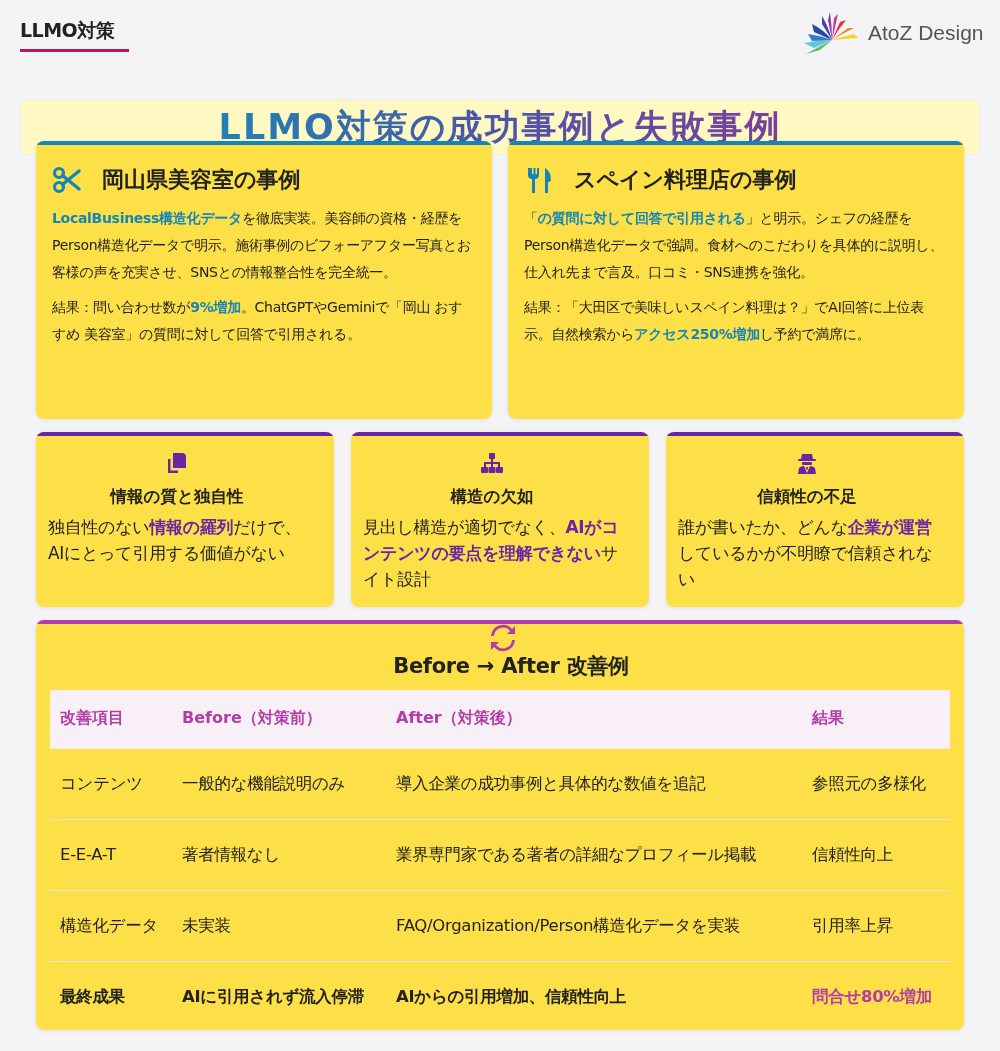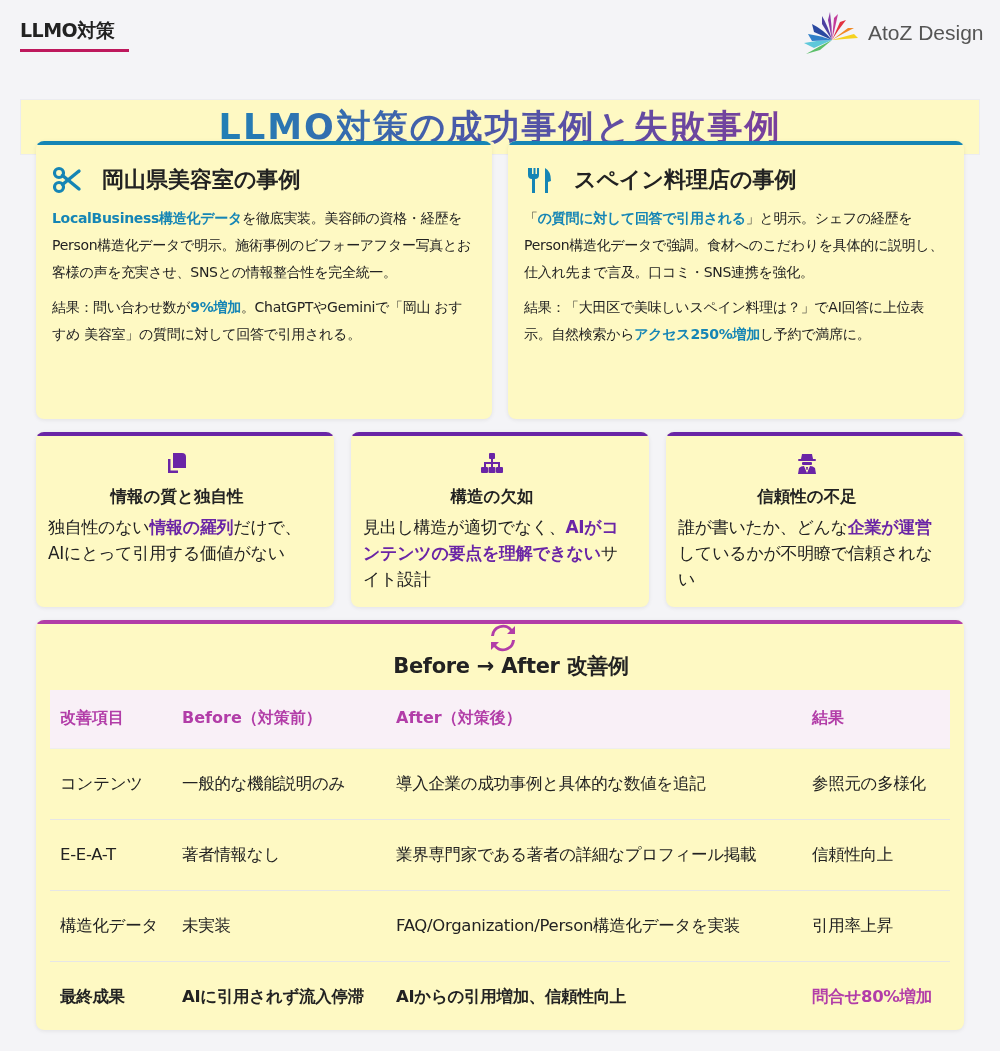--- a/index.html
+++ b/index.html
@@ -10,21 +10,21 @@
 
   .logo { position: absolute; left: 800px; top: 10px; height: 46px; display: flex; align-items: center; text-align: right; }
   .logo svg { width: 62px; height: 46px; }
   .logo-text { font-family: "Liberation Sans", sans-serif; font-size: 21px; color: #555; margin-left: 6px; white-space: nowrap; }
 
   .title-box { position: absolute; left: 20px; top: 58px; width: 960px; height: 56px; border: 1px solid #ececf0; background: #fef9c3; display: flex; align-items: center; justify-content: center; margin-top: 41px; }
   .title { font-size: 35px; font-weight: bold; letter-spacing: 2px; white-space: nowrap;
     background: linear-gradient(90deg, #2280b5 0%, #4a58a8 45%, #7a3f9c 100%);
     -webkit-background-clip: text; background-clip: text; color: transparent; }
 
-  .card { position: absolute; background: #fef9c3; border-radius: 8px; box-shadow: 0 1px 4px rgba(0,0,0,0.08); overflow: hidden; }
+  .card { position: absolute; background: #fde047; border-radius: 8px; box-shadow: 0 1px 4px rgba(0,0,0,0.08); overflow: hidden; }
   .card::before { content: ""; position: absolute; left: 0; right: 0; top: 0; height: 4px; }
   .card.success::before { background: #1585b5; }
   .card.fail::before { background: #6a25a6; }
   .card.table-card::before { background: #b23da8; }
 
   .success { top: 141px; width: 456px; height: 278px; padding: 22px 16px 0 16px; }
   .success .head { display: flex; align-items: center; height: 34px; margin-bottom: 8px; }
   .success .head .ico { width: 36px; height: 34px; display: flex; align-items: center; justify-content: flex-start; }
   .success .head .ico svg { width: 30px; height: 30px; }
   .success .head h2 { font-size: 22px; font-weight: bold; margin-left: 14px; color: #222; white-space: nowrap; }

